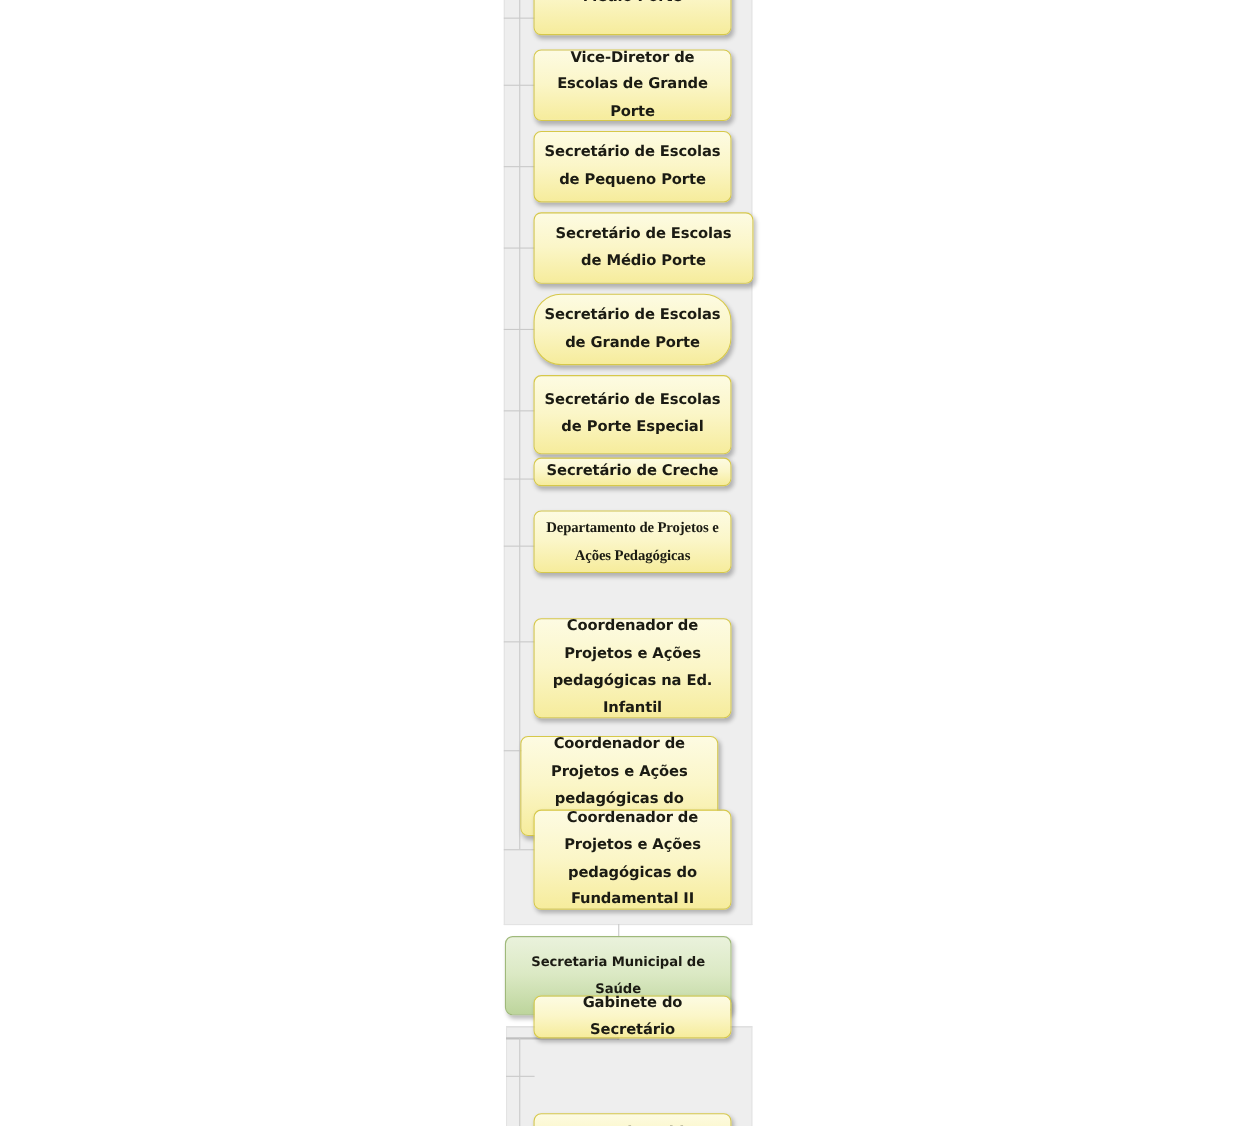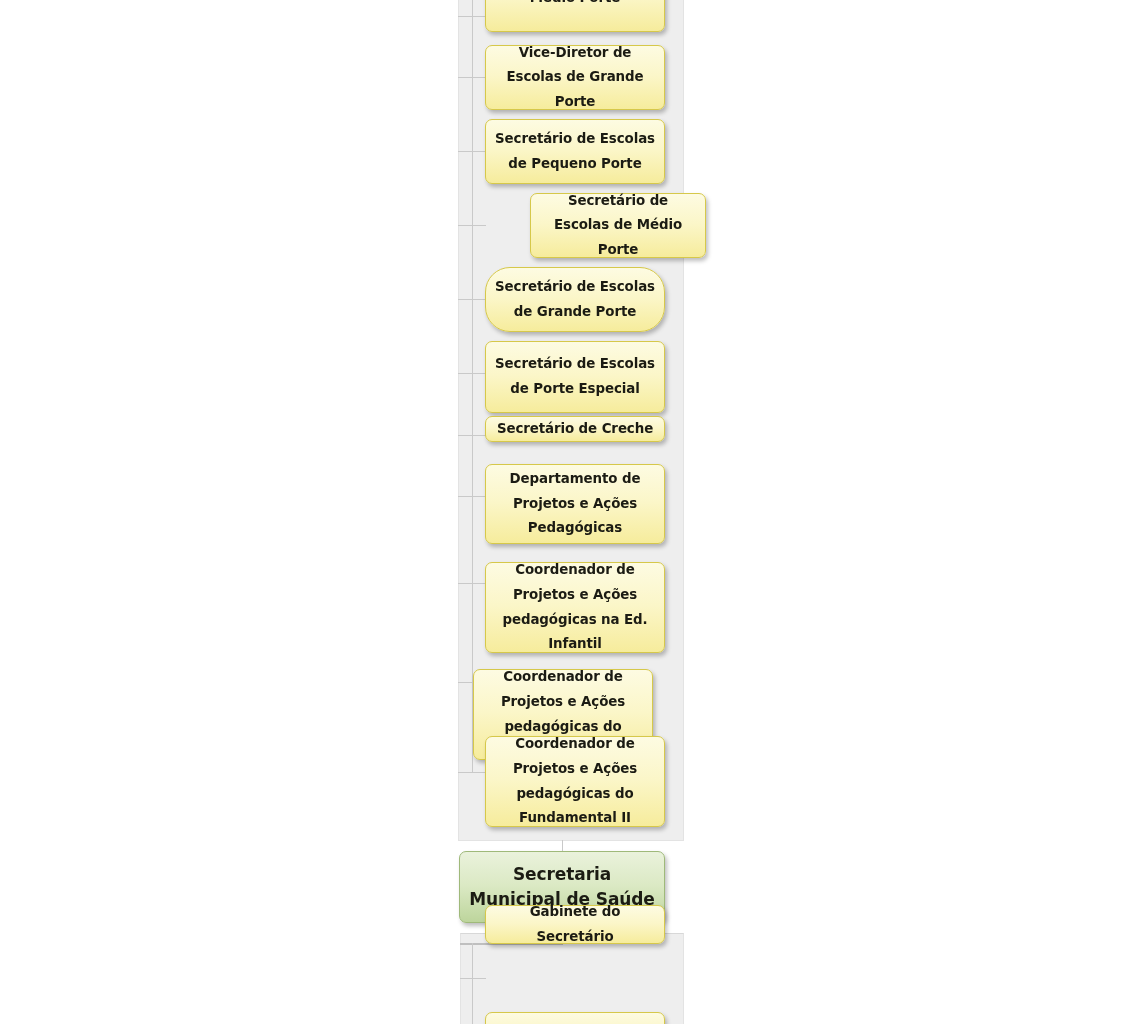--- a/index.html
+++ b/index.html
@@ -65,21 +65,21 @@
   .node span { display: block; width: 100%; }
 
   .node-yellow {
     background: linear-gradient(to bottom, #fdfbe2 0%, #fbf6c8 48%, #f6ec9c 100%);
     border: 1px solid #d6c84a;
     font-size: 13.4px;
   }
   .node-green {
     background: linear-gradient(to bottom, #eaf2dc 0%, #dbe9c4 48%, #bdd59c 100%);
     border: 1px solid #9fb97a;
-    font-size: 17px;
+    font-size: 12px;
   }
 
   
   .clip-top { border-top-left-radius: 0; border-top-right-radius: 0; }
 </style>
 </head>
 <body>
 
 <div id="canvas">
 
@@ -104,37 +104,37 @@
   </div>
 
   <div class="node node-yellow" style="left:485px; top:45px; width:180px; height:65px;">
     <span>Vice-Diretor de Escolas de Grande Porte</span>
   </div>
 
   <div class="node node-yellow" style="left:485px; top:119px; width:180px; height:65px;">
     <span>Secretário de Escolas de Pequeno Porte</span>
   </div>
 
-  <div class="node node-yellow" style="left:485px; top:193px; width:176px; height:65px;margin-left:45px;">
+  <div class="node node-yellow" style="left:485px; top:193px; width:200px; height:65px;">
     <span>Secretário de Escolas de Médio Porte</span>
   </div>
 
   <div class="node node-yellow" style="left:485px; top:267px; width:180px; height:65px;border-radius:25px;">
     <span>Secretário de Escolas de Grande Porte</span>
   </div>
 
   <div class="node node-yellow" style="left:485px; top:341px; width:180px; height:72px;">
     <span>Secretário de Escolas de Porte Especial</span>
   </div>
 
   <div class="node node-yellow" style="left:485px; top:416px; width:180px; height:22px;">
     <span>Secretário de Creche</span>
   </div>
 
-  <div class="node node-yellow" style="left:485px; top:464px; width:180px; height:80px;">
+  <div class="node node-yellow" style="left:485px; top:464px; width:180px; height:57px;font-family:Liberation Serif, serif;">
     <span>Departamento de Projetos e Ações Pedagógicas</span>
   </div>
 
   <div class="node node-yellow" style="left:485px; top:538px; width:180px; height:91px;margin-top:24px;">
     <span>Coordenador de Projetos e Ações pedagógicas na Ed. Infantil</span>
   </div>
 
   <div class="node node-yellow" style="left:473px; top:637px; width:180px; height:91px;margin-top:32px;">
     <span>Coordenador de Projetos e Ações pedagógicas do Fundamental I</span>
   </div>

